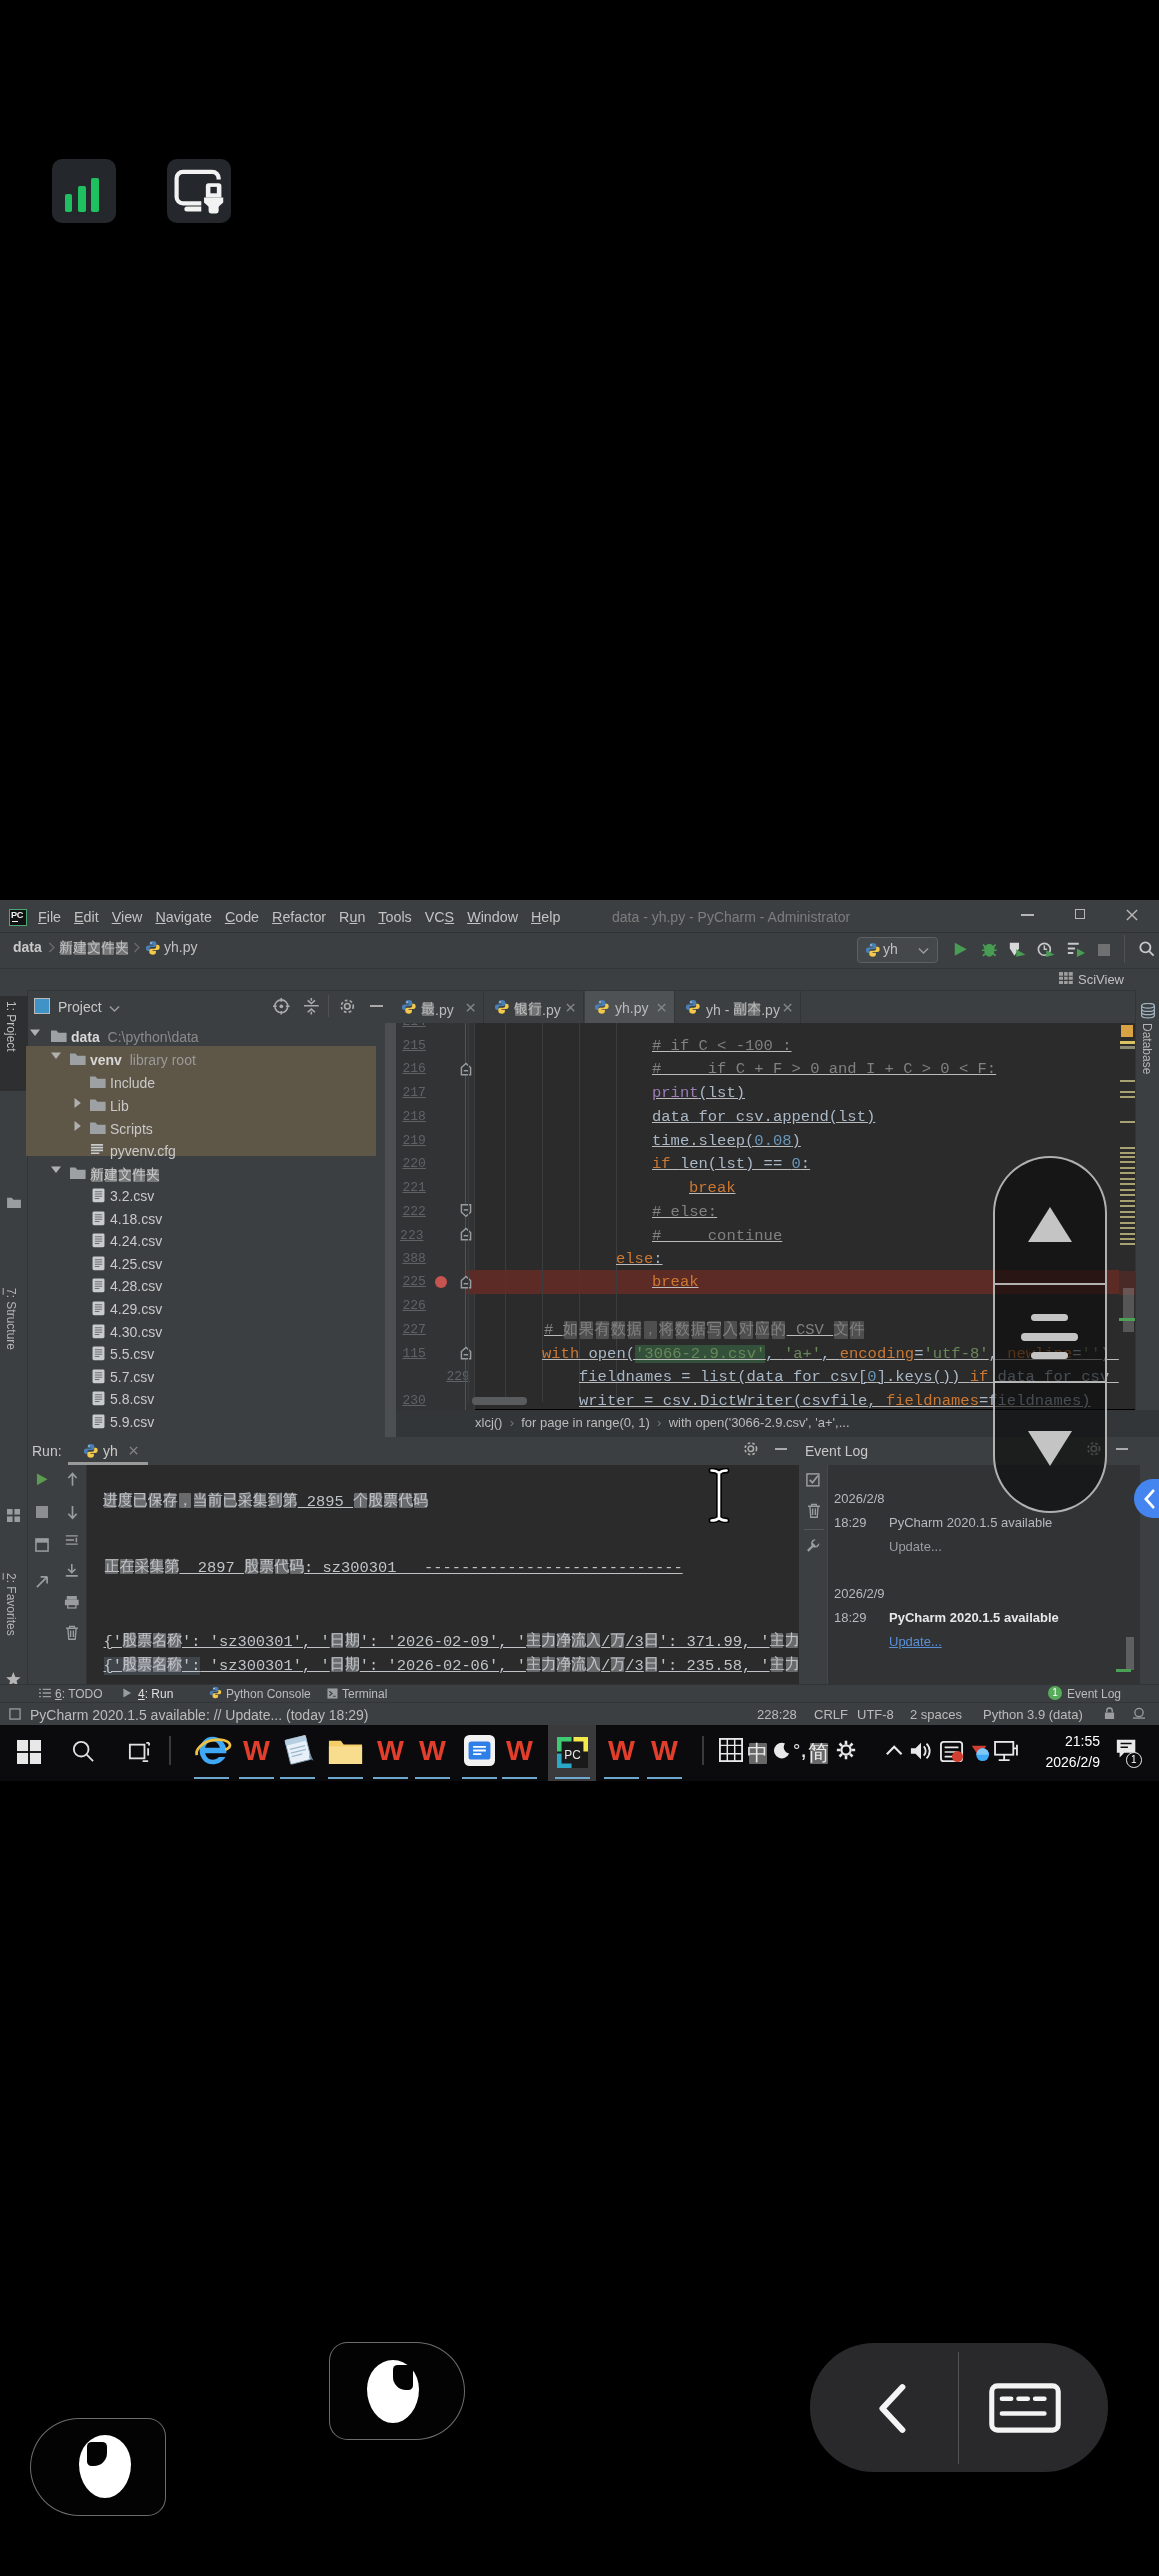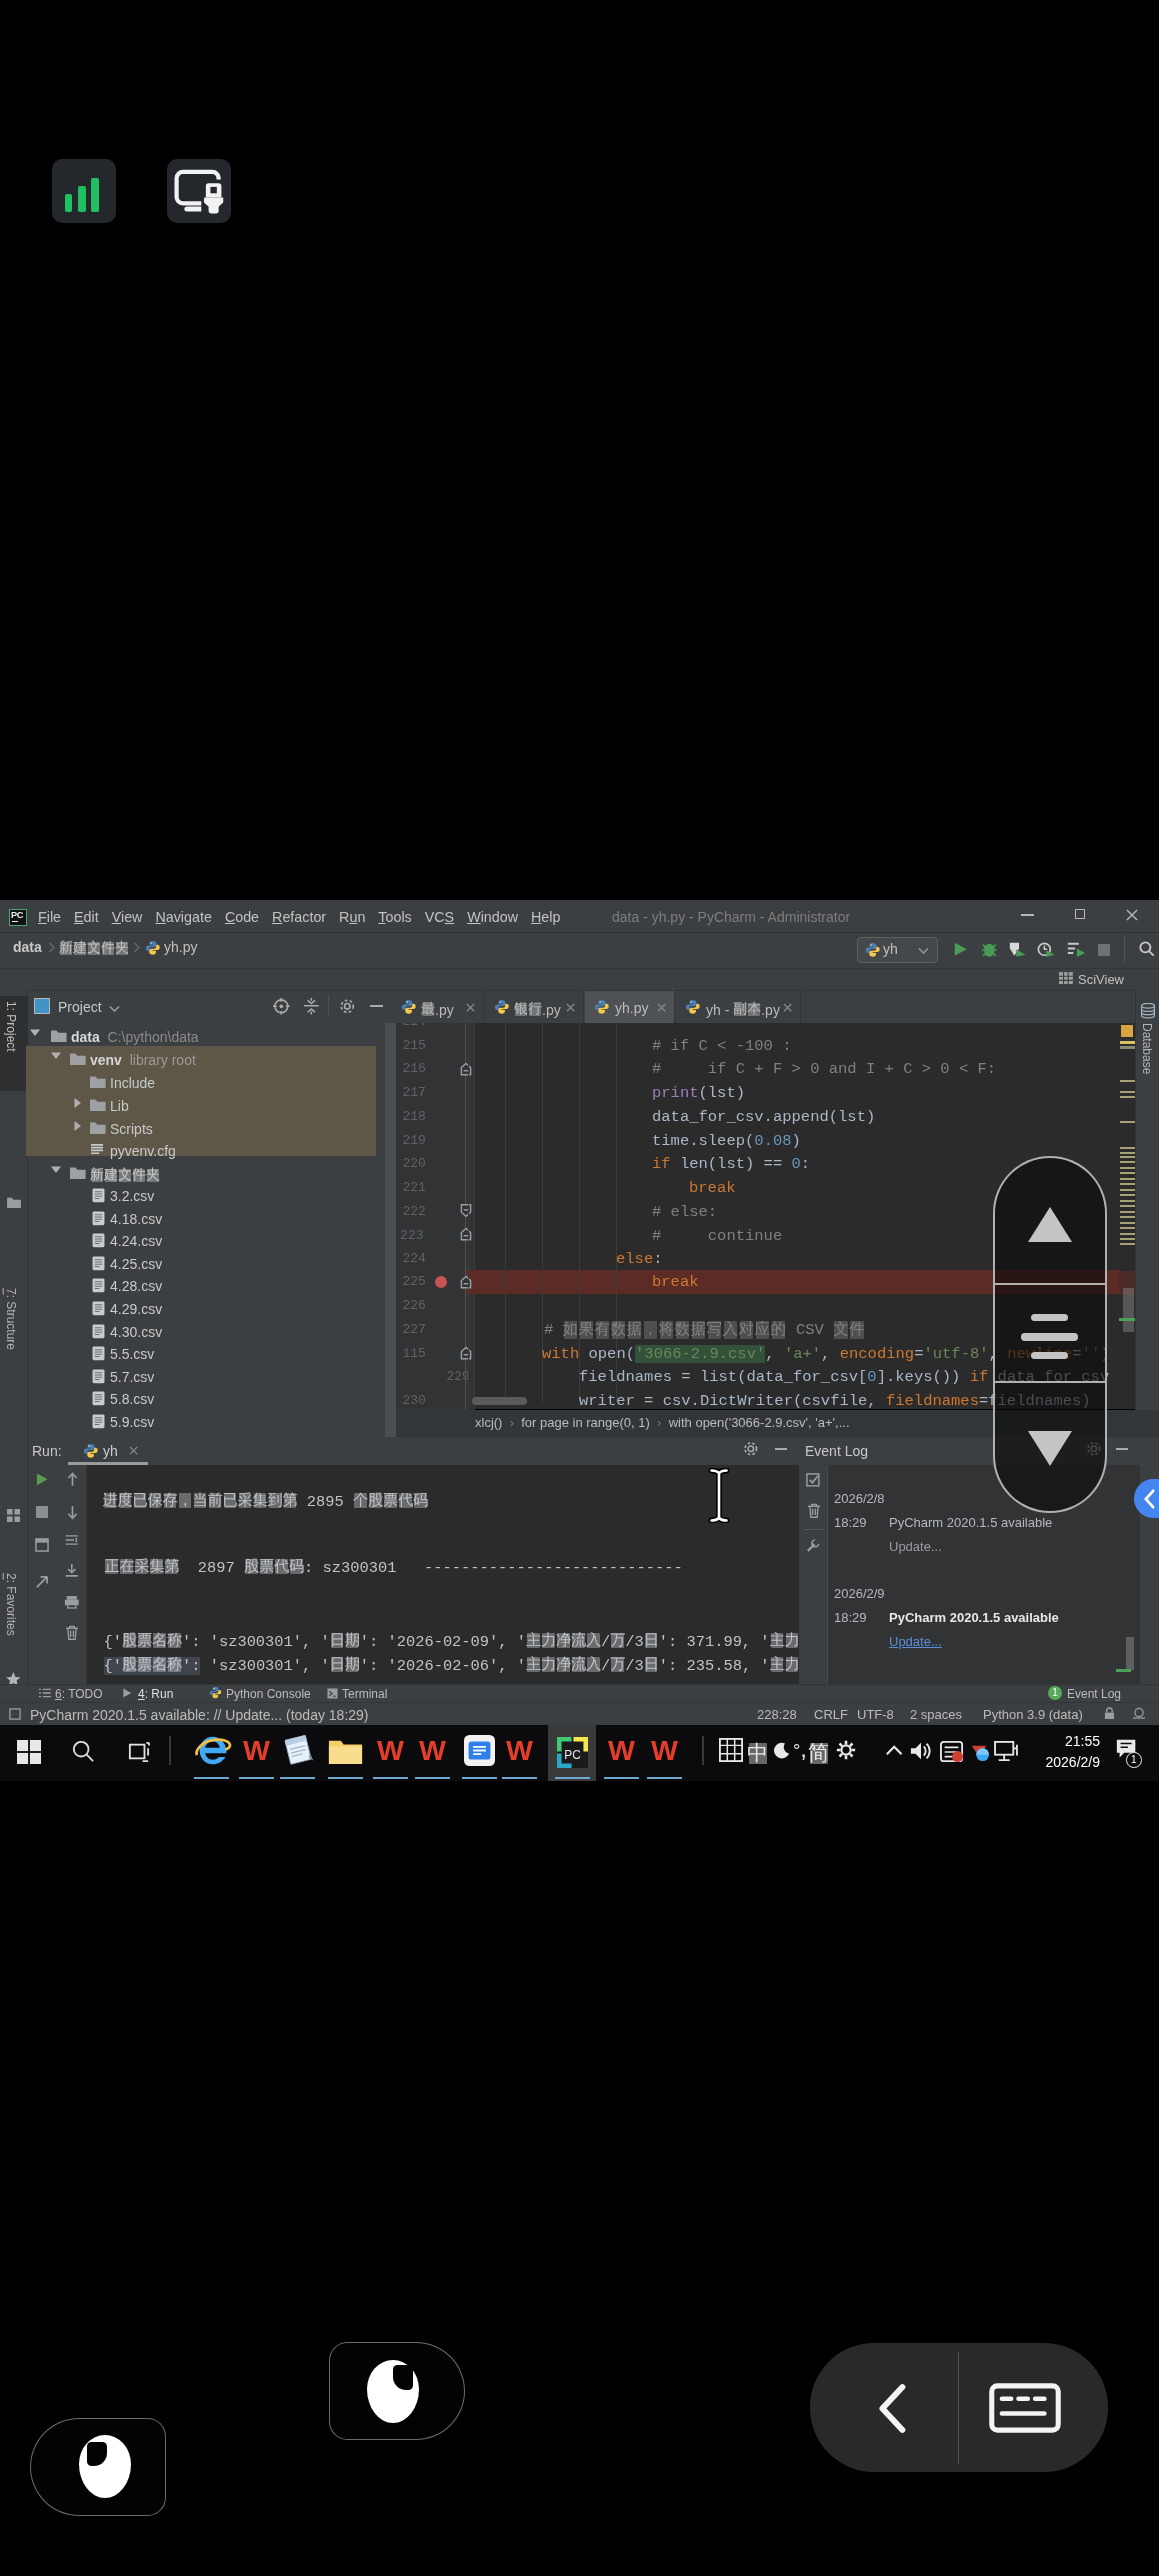--- a/index.html
+++ b/index.html
@@ -1,18 +1,18 @@
 <!DOCTYPE html>
 <html style="font-size:14.7px"><head><meta charset="utf-8">
 <style>
 html,body{margin:0;padding:0;background:#000;width:1159px;height:2576px;overflow:hidden;}
 *{box-sizing:border-box;}
 .a{position:absolute;}
 body{font-family:"Liberation Sans",sans-serif;color:#bbb;}
-.mono{font-family:"Liberation Mono",monospace;}
+.mono{font-family:"Liberation Mono",monospace;text-decoration:underline;}
 .kk{display:inline-block;overflow:hidden;white-space:nowrap;vertical-align:bottom;position:relative;}
 .kk::before{content:"";position:absolute;left:7%;right:9%;top:14%;bottom:12%;background:currentColor;opacity:0.42;border-radius:0.9px;}
 .row{white-space:pre;}
 svg{display:block;}
 </style></head>
 <body>
 
 <div class="a" style="left:52px;top:159px;width:64px;height:64px;background:#24282d;border-radius:10px;"></div>
 <div class="a" style="left:65px;top:194px;width:7.4px;height:17.5px;background:#1ec05f;border-radius:1.8px;"></div>
 <div class="a" style="left:78px;top:186px;width:8.3px;height:26px;background:#1ec05f;border-radius:1.8px;"></div>
@@ -348,21 +348,21 @@
     <div class="a mono" style="left:1.8px;top:-13px;width:28px;font-size:13px;color:#606366;text-align:right;line-height:24px;height:24px;">214</div>
     <div class="a mono" style="left:1.8px;top:11px;width:28px;font-size:13px;color:#606366;text-align:right;line-height:24px;height:24px;">215</div>
     <div class="a mono" style="left:1.8px;top:34px;width:28px;font-size:13px;color:#606366;text-align:right;line-height:24px;height:24px;">216</div>
     <div class="a mono" style="left:1.8px;top:58px;width:28px;font-size:13px;color:#606366;text-align:right;line-height:24px;height:24px;">217</div>
     <div class="a mono" style="left:1.8px;top:82px;width:28px;font-size:13px;color:#606366;text-align:right;line-height:24px;height:24px;">218</div>
     <div class="a mono" style="left:1.8px;top:106px;width:28px;font-size:13px;color:#606366;text-align:right;line-height:24px;height:24px;">219</div>
     <div class="a mono" style="left:1.8px;top:129px;width:28px;font-size:13px;color:#606366;text-align:right;line-height:24px;height:24px;">220</div>
     <div class="a mono" style="left:1.8px;top:153px;width:28px;font-size:13px;color:#606366;text-align:right;line-height:24px;height:24px;">221</div>
     <div class="a mono" style="left:1.8px;top:177px;width:28px;font-size:13px;color:#606366;text-align:right;line-height:24px;height:24px;">222</div>
     <div class="a mono" style="left:1.8px;top:201px;width:28px;font-size:13px;color:#606366;text-align:center;line-height:24px;height:24px;">223</div>
-    <div class="a mono" style="left:1.8px;top:224px;width:28px;font-size:13px;color:#606366;text-align:right;line-height:24px;height:24px;">224</div>
+    <div class="a mono" style="left:1.8px;top:224px;width:28px;font-size:13px;color:#606366;text-align:right;line-height:24px;height:24px;">388</div>
     <div class="a mono" style="left:1.8px;top:247px;width:28px;font-size:13px;color:#606366;text-align:right;line-height:24px;height:24px;">225</div>
     <div class="a mono" style="left:1.8px;top:271px;width:28px;font-size:13px;color:#606366;text-align:right;line-height:24px;height:24px;">226</div>
     <div class="a mono" style="left:1.8px;top:295px;width:28px;font-size:13px;color:#606366;text-align:right;line-height:24px;height:24px;">227</div>
     <div class="a mono" style="left:1.8px;top:319px;width:28px;font-size:13px;color:#606366;text-align:right;line-height:24px;height:24px;">115</div>
     <div class="a mono" style="left:1.8px;top:342px;width:28px;font-size:13px;color:#606366;text-align:right;line-height:24px;height:24px;margin-left:44px;">229</div>
     <div class="a mono" style="left:1.8px;top:366px;width:28px;font-size:13px;color:#606366;text-align:right;line-height:24px;height:24px;">230</div>
     <div class="a" style="left:69px;top:0;width:1.4px;height:387px;background:#505254;"></div>
     <div class="a" style="left:63px;top:39px;">
       <svg width="14" height="14.7" viewBox="0 0 15 16">
         <path d="M2.5 6 L7.5 1.5 L12.5 6 v8 h-10 Z" fill="#313335" stroke="#9a9da0" stroke-width="1.6"></path>

